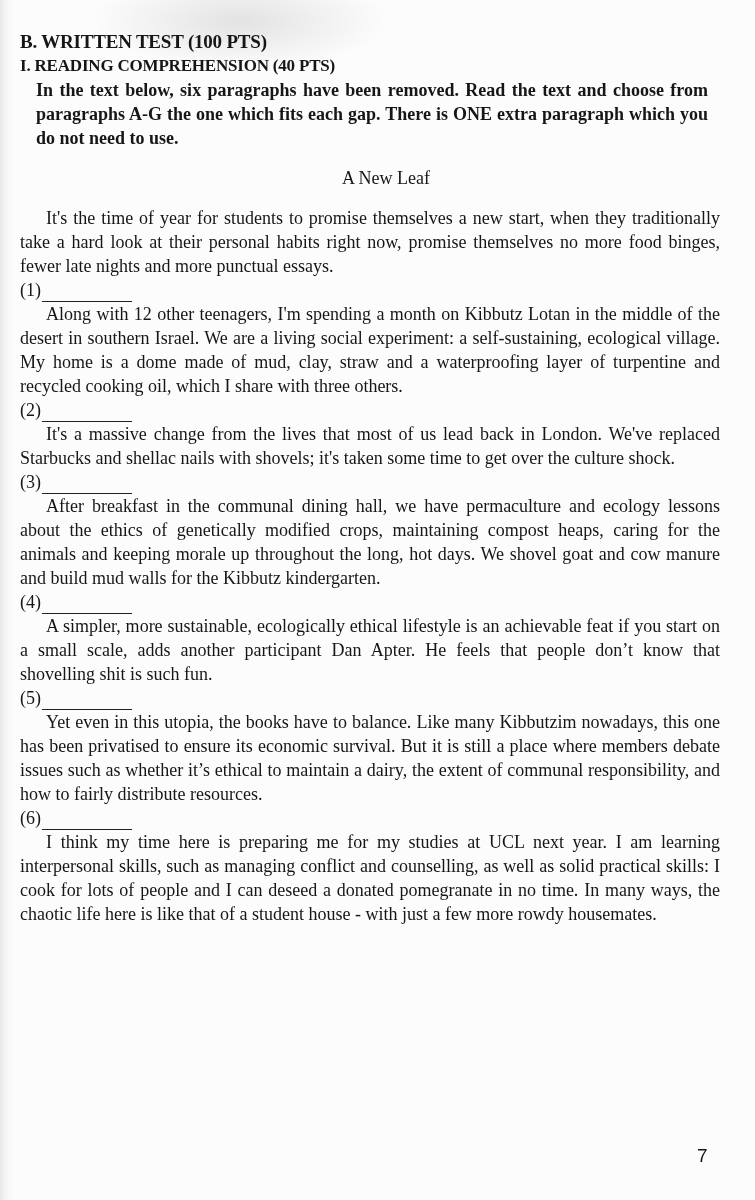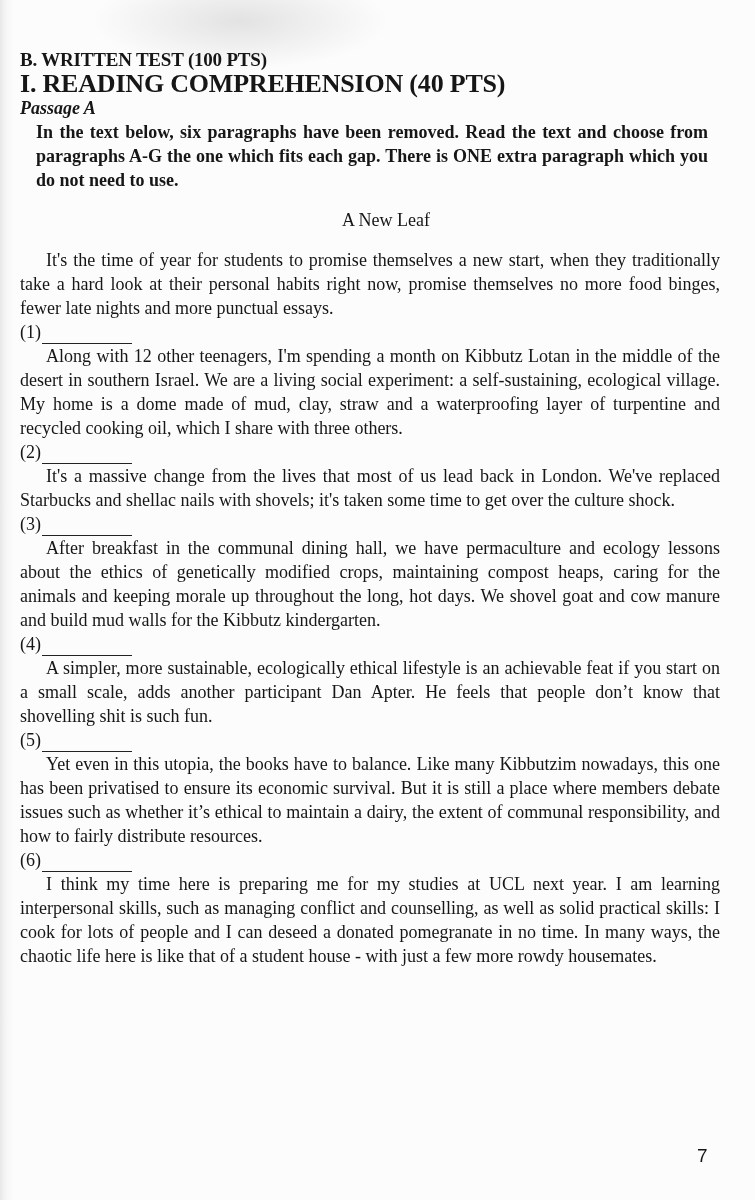--- a/index.html
+++ b/index.html
@@ -12,41 +12,40 @@
   }
   .page {
     position: absolute; left: 0; top: 0; width: 755px; height: 1200px;
     background: linear-gradient(90deg, #e8e8e8 0px, #f6f6f6 6px, #fcfcfc 14px, #fcfcfc 100%);
   }
   .shadow {
     position: absolute; left: 90px; top: 0; width: 300px; height: 70px;
     background: radial-gradient(ellipse at 50% 30%, rgba(0,0,0,0.10), rgba(0,0,0,0) 70%);
     pointer-events: none;
   }
-  .content { position: absolute; left: 20px; top: 48px; width: 700px; }
+  .content { position: absolute; left: 20px; top: 30px; width: 700px; }
   .h1 { font-weight: bold; font-size: 19px; line-height: 24px; margin: 0; letter-spacing: -0.2px; }
-  .h2 { font-weight: bold; font-size: 26px; line-height: 24px; margin: 0; letter-spacing: -0.2px; }
+  .h2 { font-weight: bold; font-size: 17px; line-height: 24px; margin: 0; letter-spacing: -0.2px; }
   .passage { font-style: italic; font-weight: bold; font-size: 18px; line-height: 24px; margin: 0; }
   .instr { font-weight: bold; font-size: 18px; line-height: 24px; margin: 0 0 0 16px; text-align: justify; width: 672px; }
   .title { font-weight: normal; font-size: 18px; line-height: 24px; text-align: center; margin: 16px; width: 700px; padding-left: 0; }
   .para { font-size: 18px; line-height: 24px; margin: 0; text-align: justify; text-indent: 26px; width: 700px; }
   .gap { font-size: 18px; line-height: 24px; margin: 0; display: flex; align-items: flex-end; }
   .gap .blank { display: inline-block; width: 90px; border-bottom: 1px solid #222; margin-left: 1px; height: 18px; }
   .source { font-style: italic; font-size: 18px; line-height: 24px; margin: 2px 0 0 26px; }
   .pagenum { position: absolute; left: 697px; top: 1145px; font-family: "Liberation Sans", sans-serif; font-size: 19px; }
 </style>
 </head>
 <body>
 
 <div class="page">
   <div class="shadow"></div>
   <div class="content">
     <p class="h1">B. WRITTEN TEST (100 PTS)</p>
     <p class="h2">I.  READING COMPREHENSION (40 PTS)</p>
-    <p class="passage">Passage A</p>
     <p class="instr">In the text below, six paragraphs have been removed. Read the text and choose from paragraphs A-G the one which fits each gap. There is ONE extra paragraph which you do not need to use.</p>
     <p class="title">A New Leaf</p>
     <p class="para">It's the time of year for students to promise themselves a new start, when they traditionally take a hard look at their personal habits right now, promise themselves no more food binges, fewer late nights and more punctual essays.</p>
 
     <div class="gap">
         <span>(1)</span>
         <span class="blank"></span>
       </div>
     <p class="para">Along with 12 other teenagers, I'm spending a month on Kibbutz Lotan in the middle of the desert in southern Israel. We are a living social experiment: a self-sustaining, ecological village. My home is a dome made of mud, clay, straw and a waterproofing layer of turpentine and recycled cooking oil, which I share with three others.</p>
 

